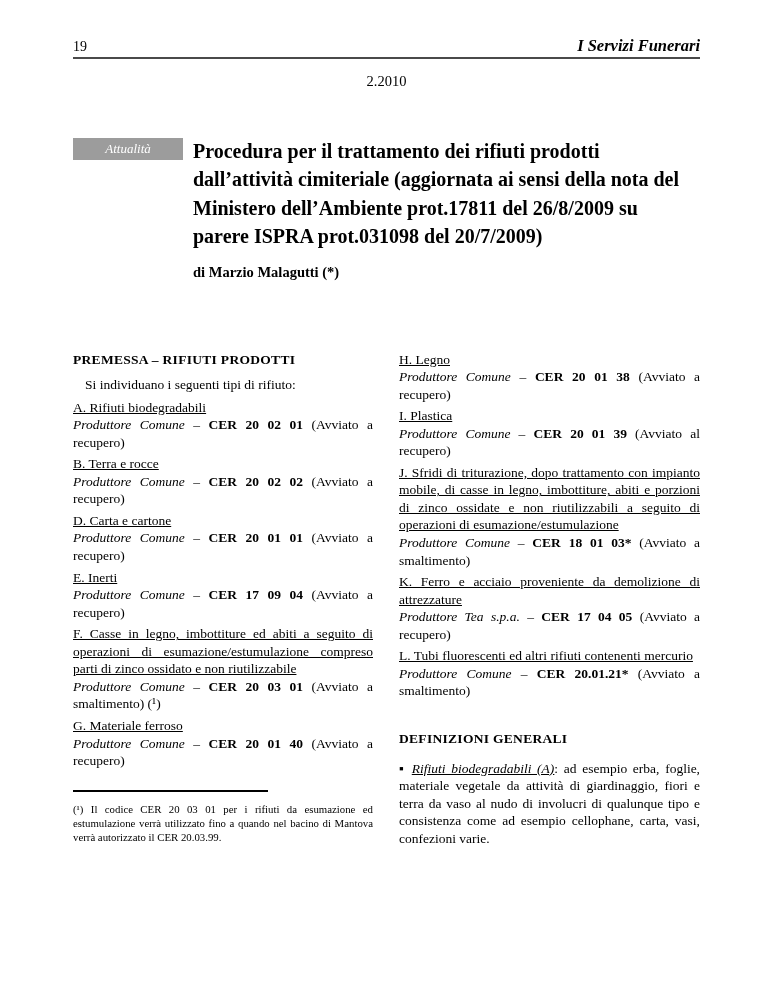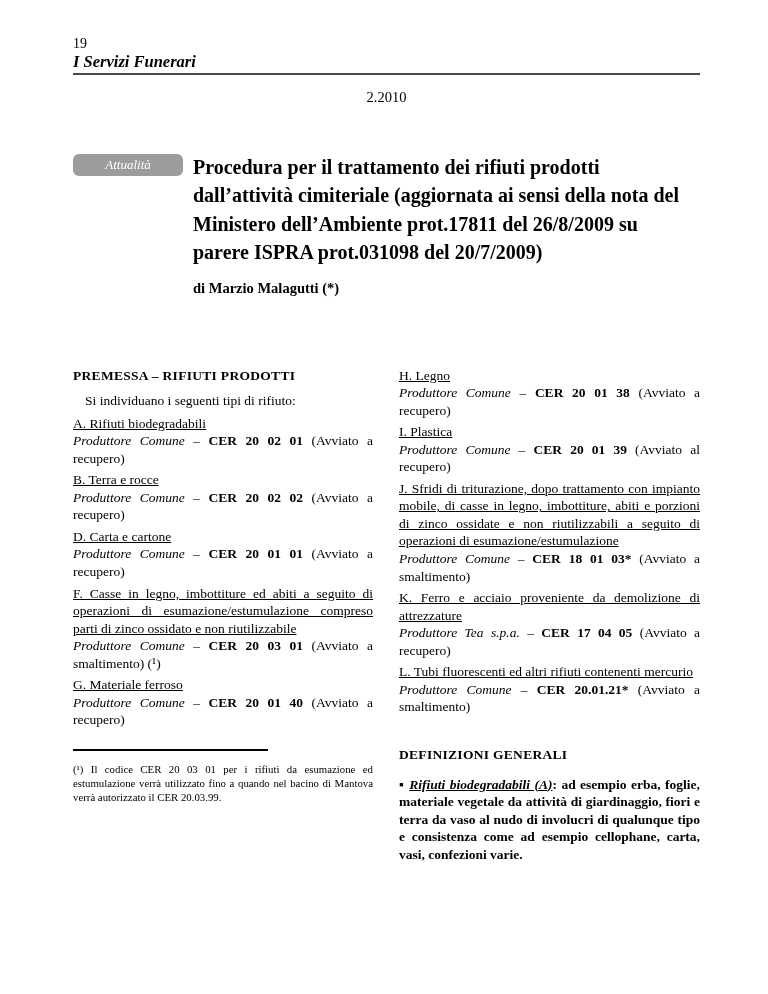--- a/index.html
+++ b/index.html
@@ -16,41 +16,39 @@
     overflow: hidden;
   }
 
   
   .header-row {
     display: flex;
     justify-content: space-between;
     align-items: baseline;
     border-bottom: 2px solid #4a4a4a;
     padding-bottom: 1px;
-    flex-direction: column;
   }
   .page-number { font-size: 14px; }
   .journal-title { font-size: 16.5px; font-weight: bold; font-style: italic; }
   .issue-row { text-align: center; font-size: 14.5px; margin-top: 14px; }
 
   
   .title-section { display: flex; margin-top: 44px; }
   .tag-box {
     background: #9c9c9c;
     color: #ffffff;
     font-style: italic;
     font-size: 13px;
     width: 110px;
     height: 22px;
     flex-shrink: 0;
     display: flex;
     align-items: center;
     justify-content: center;
     margin-top: 4px;
-    border-radius: 6px;
   }
   .title-texts { margin-left: 10px; width: 505px; }
   .main-title { font-size: 19.5px; font-weight: bold; line-height: 1.38; }
   .subtitle   { font-size: 20px; font-weight: bold; line-height: 1.42; margin-top: 3px; }
   .byline     { font-size: 14.5px; margin-top: 13px; font-weight: bold; }
 
   
   .conference-note {
     font-style: italic;
     font-size: 13px;
@@ -87,21 +85,21 @@
   .footnote-text { font-size: 10.8px; line-height: 1.3; text-align: justify; }
 
   
   .def-heading {
     font-weight: bold;
     font-size: 13.5px;
     margin: 30px 0 12px 0;
     letter-spacing: 0.3px;
     text-align: left;
   }
-  .def-para { margin: 0; font-weight: bold; }
+  .def-para { margin: 0; }
   .def-term { font-style: italic; text-decoration: underline; }
 </style>
 </head>
 <body>
 
 <div class="page">
 
   <div class="header-row">
     <span class="page-number">19</span>
     <span class="journal-title">I Servizi Funerari</span>
@@ -132,20 +130,24 @@
         <span class="u">B. Terra e rocce</span><br>
         <span class="it">Produttore Comune</span><span> – </span><span class="b">CER 20 02 02</span><span> (Avviato a recupero)</span>
       </p>
 
 
       <p class="item">
         <span class="u">D. Carta e cartone</span><br>
         <span class="it">Produttore Comune</span><span> – </span><span class="b">CER 20 01 01</span><span> (Avviato a recupero)</span>
       </p>
 
+      <p class="item">
+        <span class="u">E. Inerti</span><br>
+        <span class="it">Produttore Comune</span><span> – </span><span class="b">CER 17 09 04</span><span> (Avviato a recupero)</span>
+      </p>
 
       <p class="item">
         <span class="u">F. Casse in legno, imbottiture ed abiti a seguito di operazioni di esumazione/estumulazione compreso parti di zinco ossidato e non riutilizzabile</span><br>
         <span class="it">Produttore Comune</span><span> – </span><span class="b">CER 20 03 01</span><span> (Avviato a smaltimento) (¹)</span>
       </p>
 
       <p class="item">
         <span class="u">G. Materiale ferroso</span><br>
         <span class="it">Produttore Comune</span><span> – </span><span class="b">CER 20 01 40</span><span> (Avviato a recupero)</span>
       </p>

